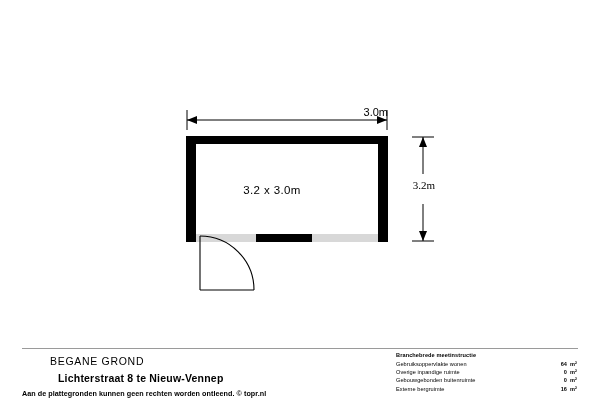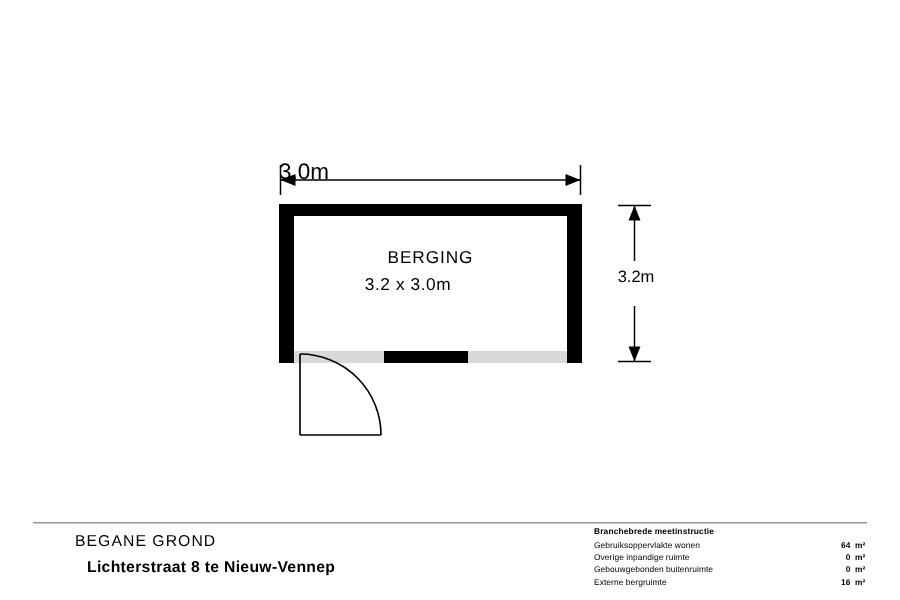--- a/index.html
+++ b/index.html
@@ -89,29 +89,30 @@
     left: 186px;
     top: 106px;
     width: 202px;
     height: 26px;
   }
   .dim-top .label {
     position: absolute;
     left: 0;
     top: 0;
     width: 202px;
-    text-align: left;
-    font-size: 15px;
+    text-align: right;
+    font-size: 11px;
   }
   .dim-right {
     position: absolute;
     left: 398px;
     top: 136px;
     width: 46px;
     height: 130px;
+    font-family: Liberation Serif, serif;
   }
   .dim-right .label {
     position: absolute;
     left: 6px;
     top: 43px;
     width: 40px;
     text-align: center;
     font-size: 11px;
   }
   .dim-svg { position: absolute; left: 0; top: 0; }
@@ -211,34 +212,34 @@
       <rect x="8" y="38" width="34" height="30" fill="#ffffff"></rect>
     </svg>
     <div class="label">3.2m</div>
   </div>
 
   <div class="room-outer"></div>
   <div class="room-inner"></div>
   <div class="wall-seg a"></div>
   <div class="wall-seg b"></div>
 
-  <div class="room-label">BERGING</div>
   <div class="room-dims">3.2 x 3.0m</div>
 
   <svg class="door-svg" viewBox="0 0 62 58">
     <path d="M2,2 A 54 54 0 0 1 56,56" fill="none" stroke="#000" stroke-width="1.1"></path>
     <line x1="2" y1="2" x2="2" y2="56" stroke="#000" stroke-width="1.1"></line>
     <line x1="2" y1="56" x2="56" y2="56" stroke="#000" stroke-width="1.1"></line>
   </svg>
 
   <div class="footer-rule"></div>
 
   <div class="footer-left">
     <p class="footer-title">BEGANE GROND</p>
     <p class="footer-address">Lichterstraat 8 te Nieuw-Vennep</p>
+    <p class="footer-note">Aan de plattegronden kunnen geen rechten worden ontleend. © topr.nl</p>
   </div>
 
   <div class="footer-right">
     <p class="measure-head">Branchebrede meetinstructie</p>
 
     <div class="measure-row">
       <span class="m-name">Gebruiksoppervlakte wonen</span>
       <span class="m-val">64</span>
       <span class="m-unit">m²</span>
     </div>

